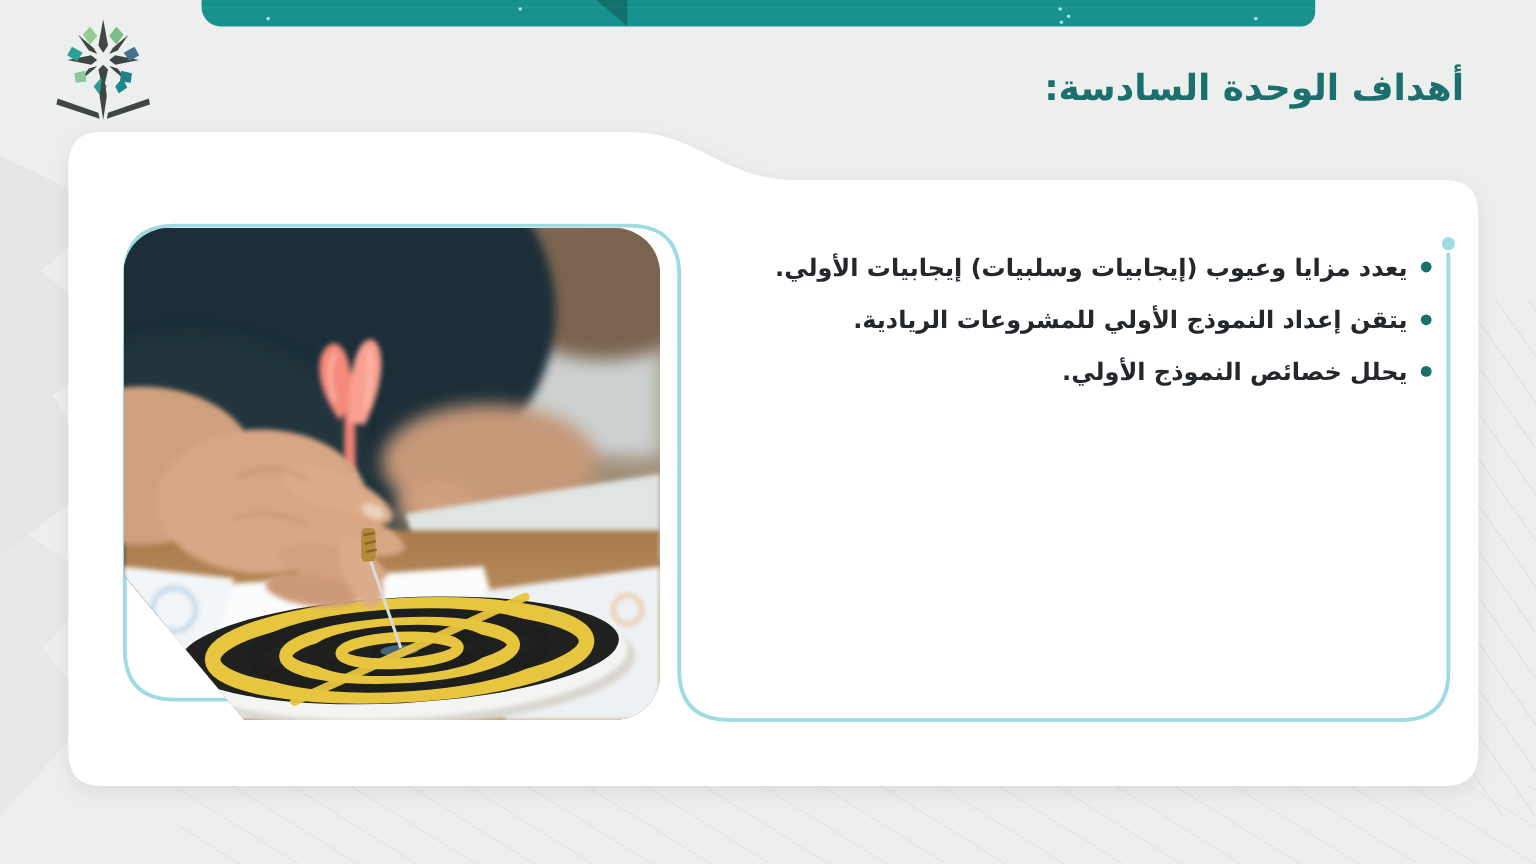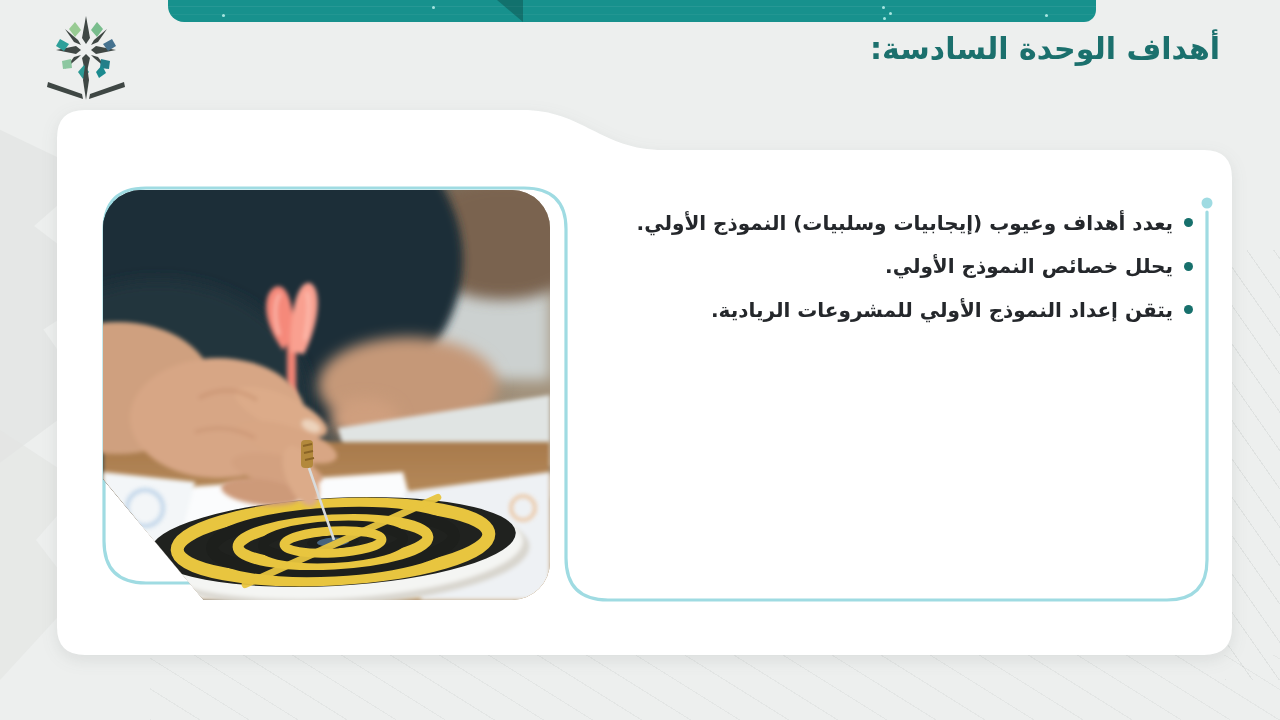--- a/index.html
+++ b/index.html
@@ -22,21 +22,21 @@
   .topbar{position:absolute;left:168px;top:0;width:928px;height:22px;
     background:#17918d;border-radius:0 0 12px 16px;overflow:hidden;}
   .topbar .fold{position:absolute;left:329px;top:0;width:26px;height:22px;
     background:rgba(8,54,52,.35);clip-path:polygon(0 0,100% 0,100% 100%);}
   .topbar .hl{position:absolute;left:0;top:6px;width:100%;height:1px;background:rgba(255,255,255,.07);}
   .topbar .hl2{position:absolute;left:0;top:14px;width:100%;height:1px;background:rgba(255,255,255,.05);}
   .tb-dot{position:absolute;width:3px;height:3px;border-radius:50%;background:rgba(190,243,238,.85);}
   
   .logo{position:absolute;left:32px;top:4px;}
   
-  .title{position:absolute;right:60px;top:31px;margin:0;direction:rtl;
+  .title{position:absolute;right:60px;top:56px;margin:0;direction:rtl;
     font-size:30px;font-weight:800;color:#1b706d;letter-spacing:0;}
   
   .card-svg{position:absolute;left:0;top:0;pointer-events:none;
     filter:drop-shadow(0 5px 8px rgba(60,70,70,.10));}
   .accent-svg{position:absolute;left:0;top:0;pointer-events:none;}
   
   .photo{position:absolute;left:103px;top:190px;width:447px;height:410px;
     border-radius:38px;overflow:hidden;
     clip-path:polygon(0 0,100% 0,100% 100%,22.5% 100%,0 70.5%);}
   .photo svg{display:block;}
@@ -202,25 +202,25 @@
       <line x1="200" y1="256" x2="209" y2="254" stroke="#8a6426" stroke-width="2"></line>
       <line x1="201" y1="263" x2="210" y2="261" stroke="#8a6426" stroke-width="2"></line>
       <line x1="202" y1="270" x2="211" y2="268" stroke="#8a6426" stroke-width="2"></line>
       <line x1="206" y1="278" x2="231" y2="350" stroke="#d8dbdc" stroke-width="2.6"></line>
     </svg>
   </div>
 
   <ul class="objectives">
     <li class="obj">
       <span class="dot"></span>
-      <span class="obj-text">يعدد أهداف وعيوب (إيجابيات وسلبيات) النموذج الأولي.</span>
+      <span class="obj-text">يعدد مزايا وعيوب (إيجابيات وسلبيات) إيجابيات الأولي.</span>
+    </li>
+    <li class="obj">
+      <span class="dot"></span>
+      <span class="obj-text">يتقن إعداد النموذج الأولي للمشروعات الريادية.</span>
     </li>
     <li class="obj">
       <span class="dot"></span>
       <span class="obj-text">يحلل خصائص النموذج الأولي.</span>
     </li>
-    <li class="obj">
-      <span class="dot"></span>
-      <span class="obj-text">يتقن إعداد النموذج الأولي للمشروعات الريادية.</span>
-    </li>
   </ul>
 
 </div>
 
 </body></html>

